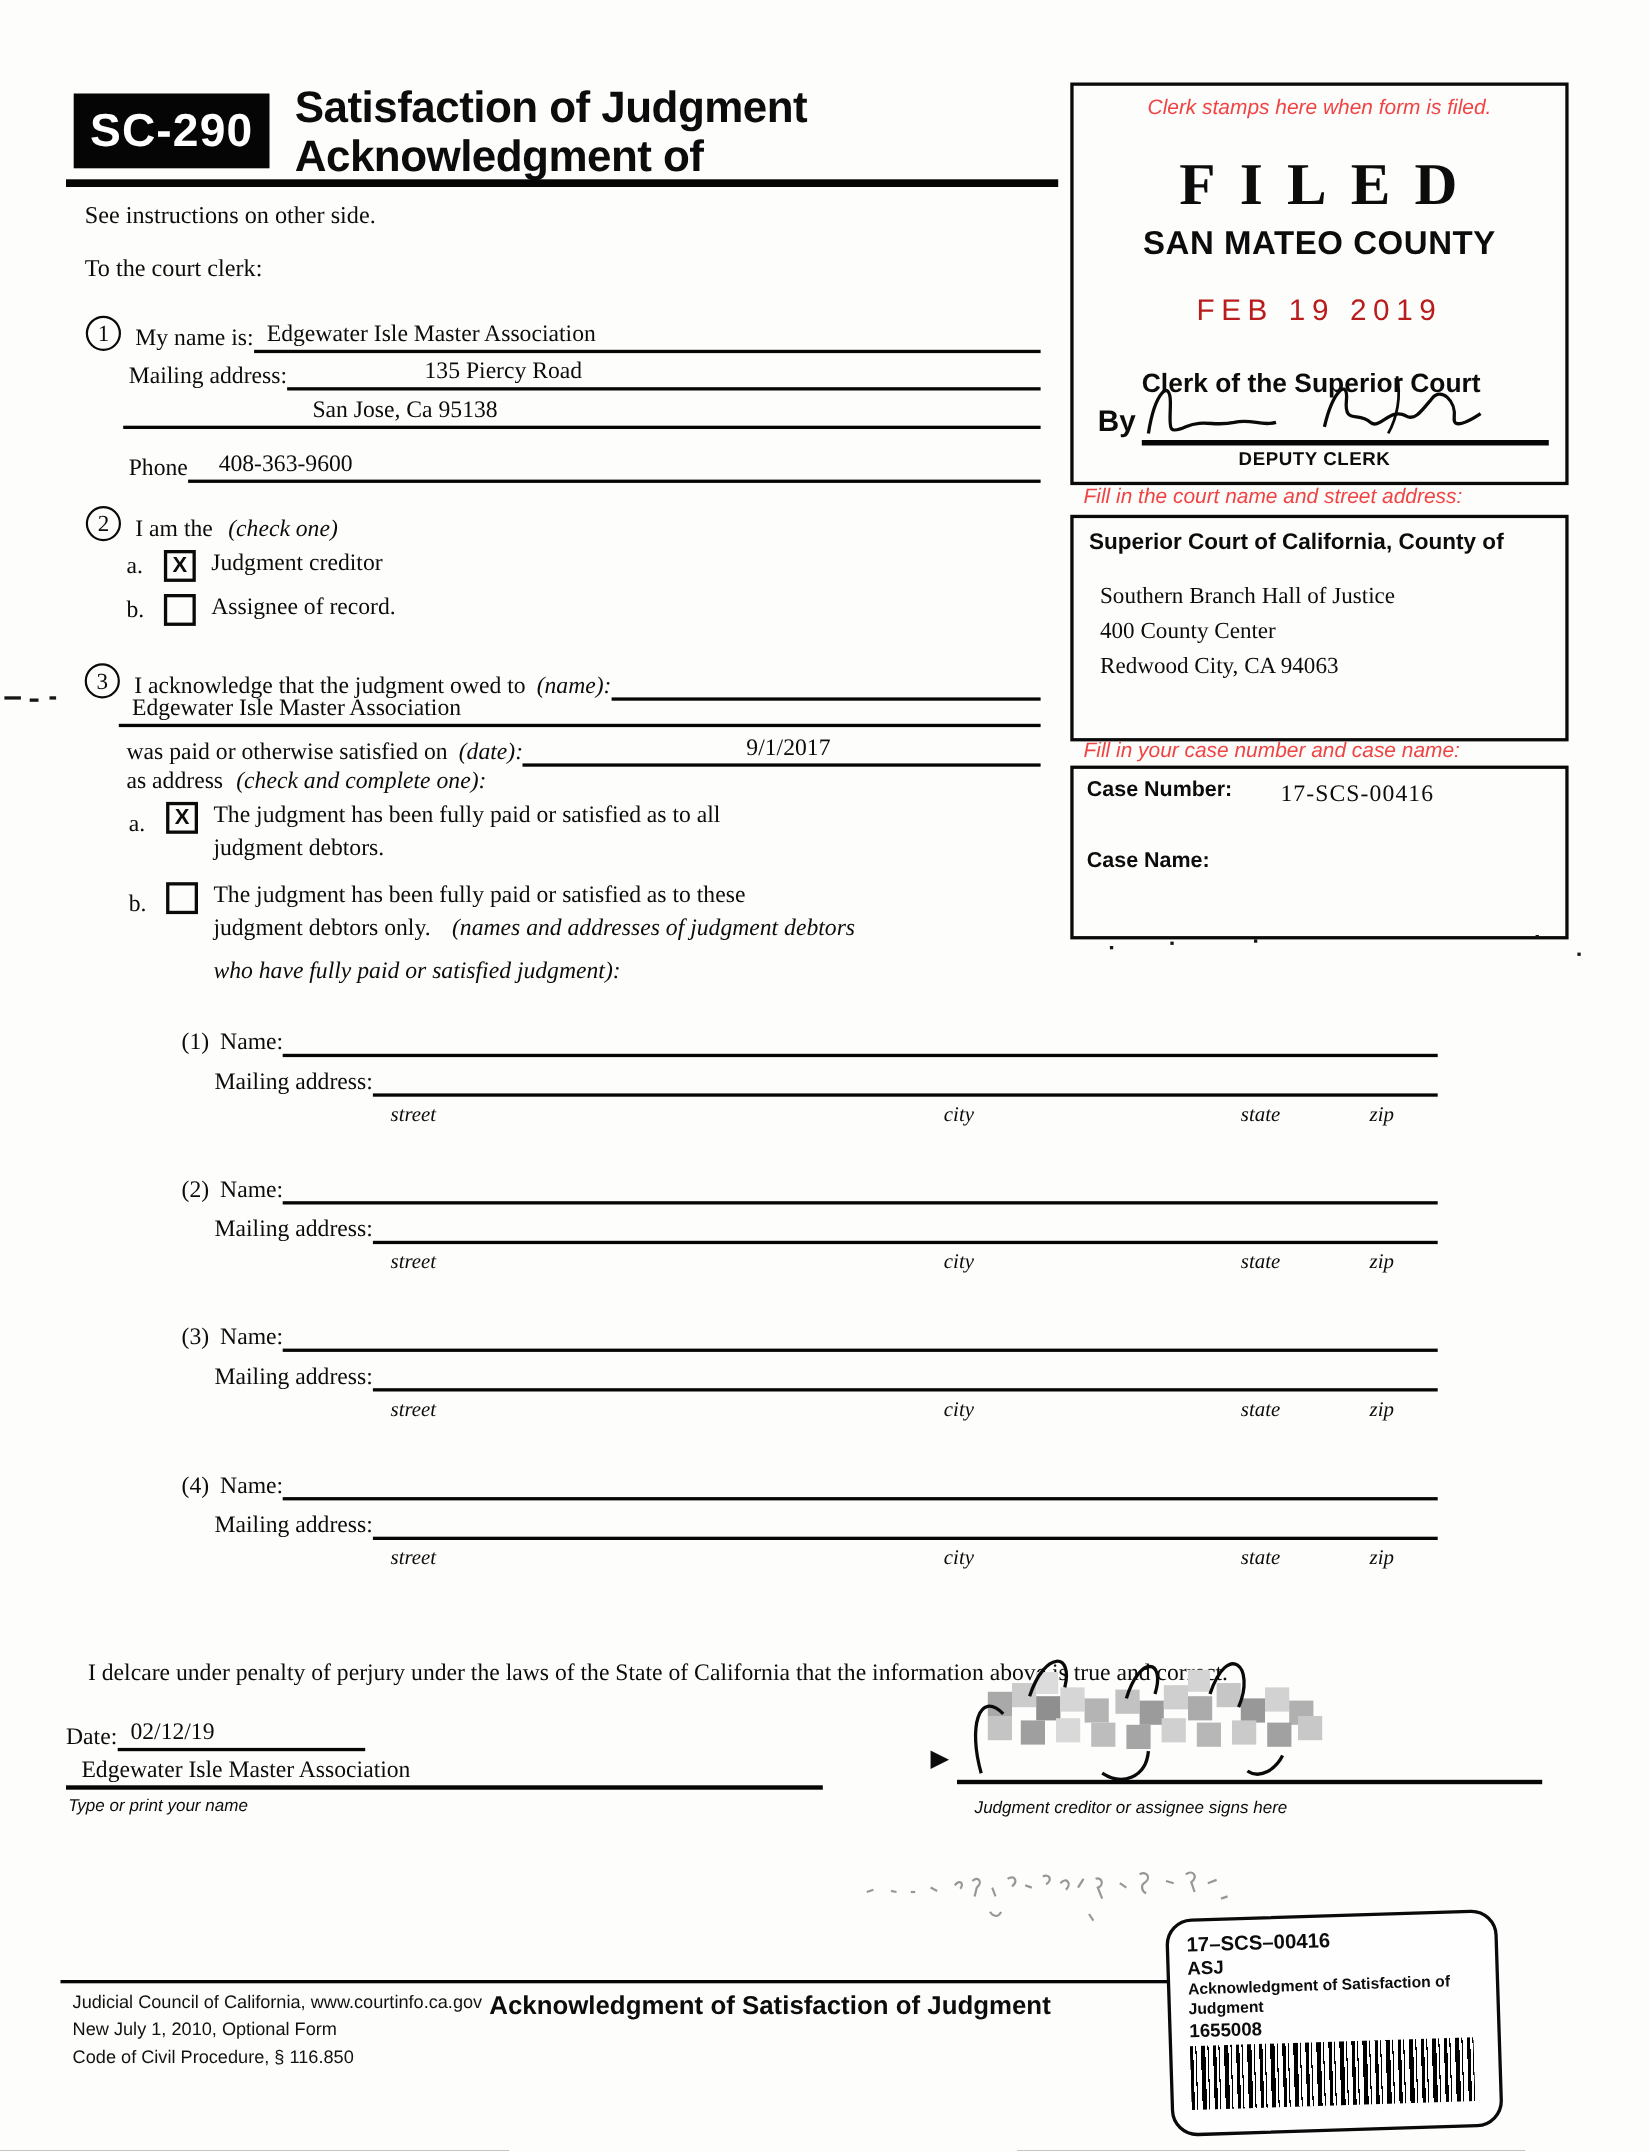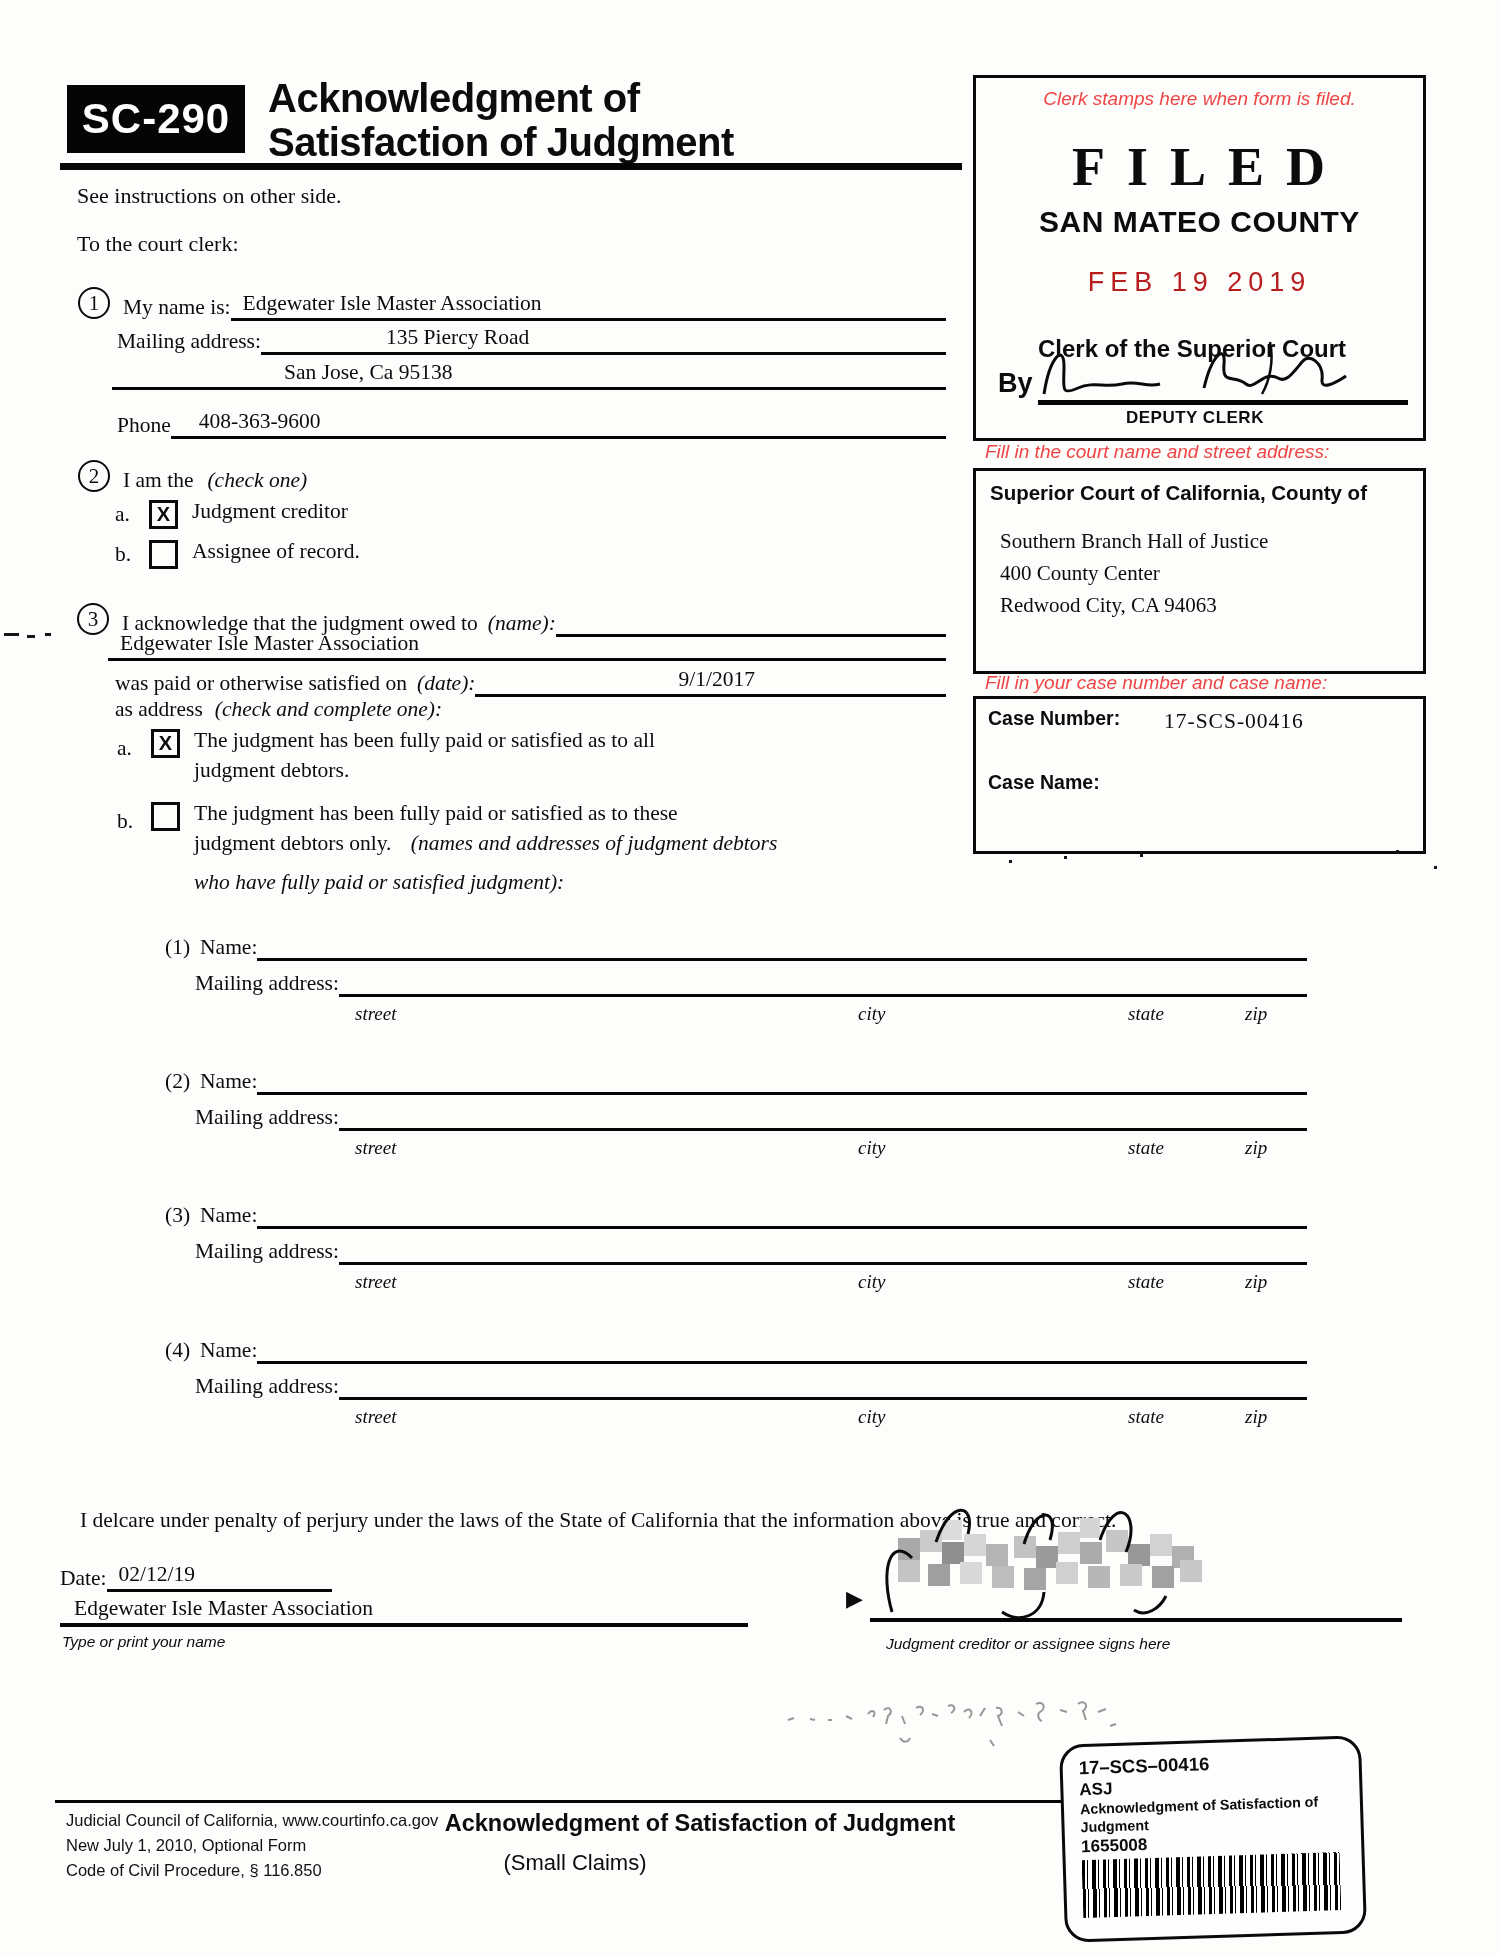--- a/index.html
+++ b/index.html
@@ -74,22 +74,22 @@
 </style>
 </head>
 <body>
 
 <div class="page">
 
   <div class="abs formnum-box">
     <span>SC-290</span>
   </div>
   <div class="abs main-title sans">
+    <div>Satisfaction of Judgment</div>
     <div>Acknowledgment of</div>
-    <div>Satisfaction of Judgment</div>
   </div>
   <div class="abs header-rule"></div>
 
   <div class="abs ser nowrap" style="left:77px;top:183px;font-size:22px;">See instructions on other side.</div>
   <div class="abs ser nowrap" style="left:77px;top:231px;font-size:22px;">To the court clerk:</div>
 
   <div class="box" style="left:973px;top:75px;width:447px;height:360px;">
     <div class="abs hint" style="left:0;right:0;top:10px;text-align:center;">Clerk stamps here when form is filed.</div>
     <div class="abs stamp-filed" style="left:0;right:0;top:62px;padding-left:20px;">FILED</div>
     <div class="abs stamp-county" style="left:0;right:0;top:128px;">SAN MATEO COUNTY</div>
@@ -345,21 +345,20 @@
   </svg>
 
   <div class="abs" style="left:55px;top:1800px;width:1018px;height:3px;background:#060606;"></div>
   <div class="abs foot-small" style="left:66px;top:1808px;">
     <div>Judicial Council of California, www.courtinfo.ca.gov</div>
     <div>New July 1, 2010, Optional Form</div>
     <div>Code of Civil Procedure, § 116.850</div>
   </div>
   <div class="abs foot-center" style="left:330px;top:1810px;width:740px;">
     <div class="foot-title">Acknowledgment of Satisfaction of Judgment</div>
-    <div class="foot-sub">(Small Claims)</div>
   </div>
 
   <div class="abs bclabel">
     <div class="l1">17–SCS–00416</div>
     <div class="l2">ASJ</div>
     <div class="l3">Acknowledgment of Satisfaction of Judgment</div>
     <div class="l4">1655008</div>
     <div class="barcode"></div>
   </div>
 

